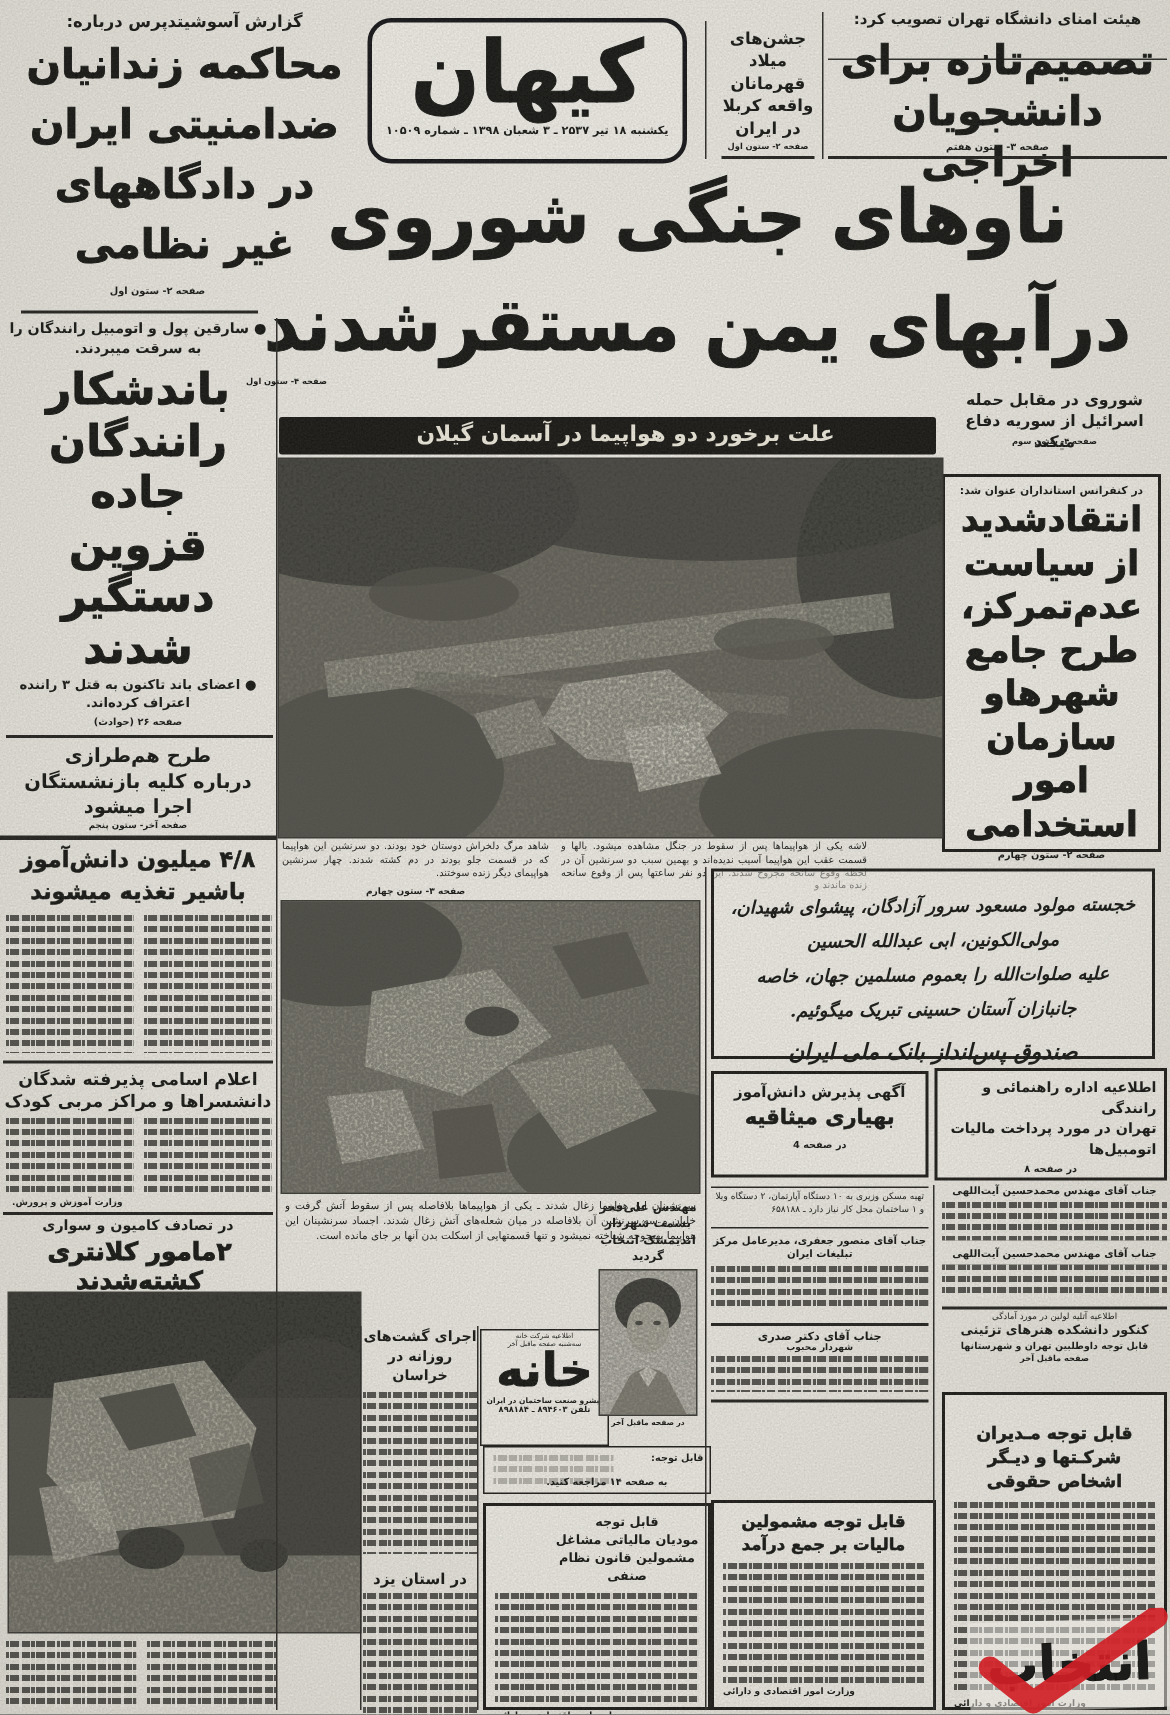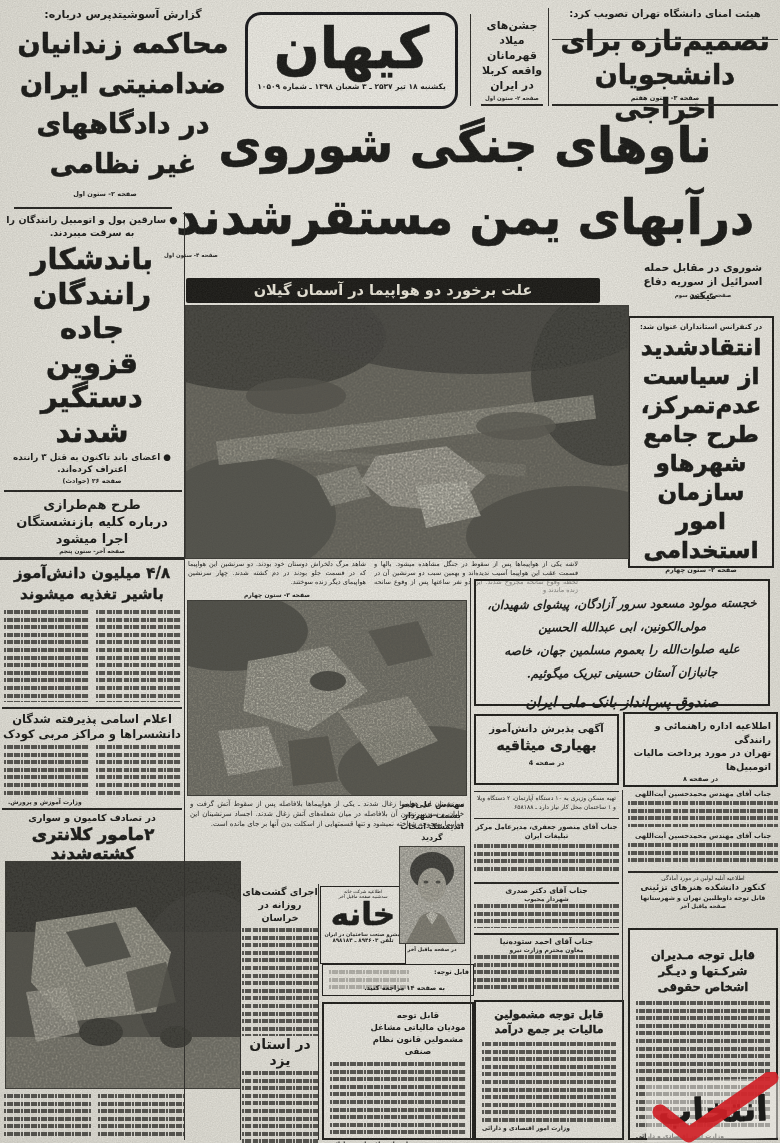--- a/index.html
+++ b/index.html
@@ -85,21 +85,21 @@
     <div class="ctr b pre fat" style="font-size:23px;line-height:29px;margin-top:2px;">انتقادشدید
 از سیاست
 عدم‌تمرکز،
 طرح جامع
 شهرهاو
 سازمان امور
 استخدامی</div>
     <div class="ctr b" style="font-size:6.5px;margin-top:1px;">صفحه ۲- ستون چهارم</div>
   </div>
 
-  <div class="abs banner ctr b" style="left:186px;top:278px;width:414px;height:25px;font-size:14.5px;line-height:25px;letter-spacing:0;">علت برخورد دو هواپیما در آسمان گیلان</div>
+  <div class="abs banner ctr b" style="left:186px;top:278px;width:414px;height:25px;font-size:14.5px;line-height:25px;letter-spacing:0;padding-left:24px;">علت برخورد دو هواپیما در آسمان گیلان</div>
 
   <div class="photo" style="left:186px;top:306px;width:442px;height:252px;">
     <svg viewBox="0 0 442 252" preserveAspectRatio="none" aria-hidden="true">
       <defs>
         <filter id="g1" x="0" y="0" width="100%" height="100%">
           <feTurbulence type="fractalNoise" baseFrequency="0.5" numOctaves="2" seed="7"></feTurbulence>
           <feColorMatrix type="matrix" values="0 0 0 0 0.08  0 0 0 0 0.08  0 0 0 0 0.07  0.9 0.9 0.9 0 -0.55"></feColorMatrix>
         </filter>
       </defs>
       <rect width="442" height="252" fill="#777468"></rect>
@@ -171,25 +171,20 @@
     <div class="notice-title">جناب آقای منصور جعفری، مدیرعامل مرکز تبلیغات ایران</div>
     <div class="sim" style="height:30px;margin-top:3px;"></div>
   </div>
   <div class="hr" style="left:474px;top:882px;width:145px;"></div>
   <div class="abs" style="left:474px;top:886px;width:145px;">
     <div class="notice-title" style="font-size:7.5px;">جناب آقای دکتر صدری</div>
     <div class="notice-sub b">شهردار محبوب</div>
     <div class="sim" style="height:24px;margin-top:2px;"></div>
   </div>
   <div class="hr" style="left:474px;top:933px;width:145px;"></div>
-  <div class="abs" style="left:474px;top:937px;width:145px;">
-    <div class="notice-title" style="font-size:7.5px;">جناب آقای احمد ستوده‌نیا</div>
-    <div class="notice-sub b">معاون محترم وزارت نیرو</div>
-    <div class="sim" style="height:36px;margin-top:2px;"></div>
-  </div>
 
   <div class="abs" style="left:628px;top:790px;width:150px;">
     <div class="notice-title">جناب آقای مهندس محمدحسین آیت‌اللهی</div>
     <div class="sim" style="height:26px;margin-top:2px;"></div>
   </div>
   <div class="abs" style="left:628px;top:832px;width:150px;">
     <div class="notice-title">جناب آقای مهندس محمدحسین آیت‌اللهی</div>
     <div class="sim" style="height:22px;margin-top:2px;"></div>
   </div>
   <div class="hr" style="left:628px;top:871px;width:150px;"></div>
@@ -258,21 +253,21 @@
       <polygon points="26,68 32,78 38,68 32,64" fill="#e6e3d6"></polygon>
       <rect width="64" height="96" filter="url(#g3)" opacity=".5"></rect>
     </svg>
   </div>
   <div class="abs ctr b" style="left:398px;top:946px;width:68px;font-size:5px;">در صفحه ماقبل آخر</div>
 
   <div class="abs" style="left:242px;top:885px;width:76px;">
     <div class="ctr b pre" style="font-size:9.5px;line-height:13px;">اجرای گشت‌های
 روزانه در خراسان</div>
     <div class="sim" style="height:108px;margin-top:4px;"></div>
-    <div class="ctr b" style="font-size:14px;margin-top:0;">در استان یزد</div>
+    <div class="ctr b" style="font-size:10px;margin-top:12px;">در استان یزد</div>
     <div class="sim" style="height:96px;margin-top:3px;"></div>
   </div>
 
   <div class="abs ctr b" style="left:4px;top:214px;width:176px;font-size:9.5px;line-height:12.5px;">● سارقین پول و اتومبیل رانندگان را به سرقت میبردند.</div>
   <div class="abs ctr b pre fat" style="left:0;top:242px;width:184px;font-size:29px;line-height:34.5px;">باندشکار
 رانندگان
 جاده
 قزوین
 دستگیر
 شدند</div>

